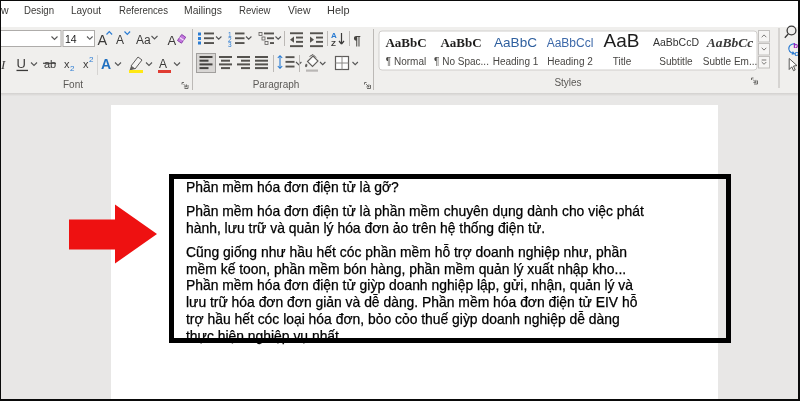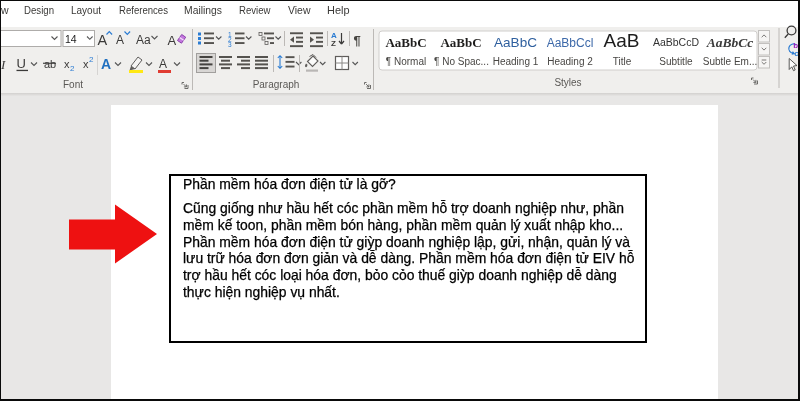--- a/index.html
+++ b/index.html
@@ -1,36 +1,37 @@
 <!DOCTYPE html>
 <html><head>
 <meta charset="utf-8">
 <style>
   * { margin:0; padding:0; box-sizing:border-box; }
   html,body { width:800px; height:401px; overflow:hidden; }
   body { position:relative; background:#fff; font-family:"Liberation Sans",sans-serif; }
   #docarea { position:absolute; left:0; top:96px; width:800px; height:305px; background:#e8e7e6; }
   #page { position:absolute; left:111px; top:105px; width:607px; height:296px; background:#ffffff; }
-  #redbox { position:absolute; left:169px; top:174px; width:478px; height:169px; border:2px solid #000000; }
+  #redbox { position:absolute; left:169px; top:174px; width:562px; height:169px; border:5px solid #000000; }
   #redbox .txt { position:absolute; left:12px; top:0px; font-size:13.9px; line-height:16.8px; color:#000; letter-spacing:0px; -webkit-text-stroke:0.25px #000; white-space:nowrap; }
   #redbox p { margin:0 0 7.2px 0; }
   #arrow { position:absolute; left:68px; top:203px; }
   #border-ov { position:absolute; left:0; top:0; width:800px; height:401px; border:1px solid #0a0a0a; border-right-width:2px; border-bottom-width:2px; z-index:50; pointer-events:none; }
   #ribbonsvg { position:absolute; left:0; top:0; }
 </style>
 </head>
 <body>
 <div id="docarea"></div>
 <div id="page"></div>
 <svg id="arrow" width="92" height="64" viewBox="0 0 92 64">
   <polygon points="1,16.5 47,16.5 47,1.5 89,31 47,60.5 47,46.5 1,46.5" fill="#ee1111"></polygon>
 </svg>
 <div id="redbox">
   <div class="txt">
     <p>Phần mềm hóa đơn điện tử là gỡ?</p>
+    <p>Phần mềm hóa đơn điện tử là phần mềm chuyên dụng dành cho việc phát<br>hành, lưu trữ và quản lý hóa đơn ảo trên hệ thống điện tử.</p>
     <p>Cũng giống như hầu hết cóc phần mềm hỗ trợ doanh nghiệp như, phần<br>mềm kế toon, phần mềm bón hàng, phần mềm quản lý xuất nhập kho...<br>Phần mềm hóa đơn điện tử giỳp doanh nghiệp lập, gửi, nhận, quản lý và<br>lưu trữ hóa đơn đơn giản và dễ dàng. Phần mềm hóa đơn điện tử EIV hỗ<br>trợ hầu hết cóc loại hóa đơn, bỏo cỏo thuế giỳp doanh nghiệp dễ dàng<br>thực hiện nghiệp vụ nhất.</p>
   </div>
 </div>
 <svg id="ribbonsvg" width="800" height="96" viewBox="0 0 800 96">
   <defs>
     <linearGradient id="shadow" x1="0" y1="0" x2="0" y2="1">
       <stop offset="0" stop-color="#d2d0ce"></stop>
       <stop offset="1" stop-color="#e6e5e4"></stop>
     </linearGradient>
   </defs>

